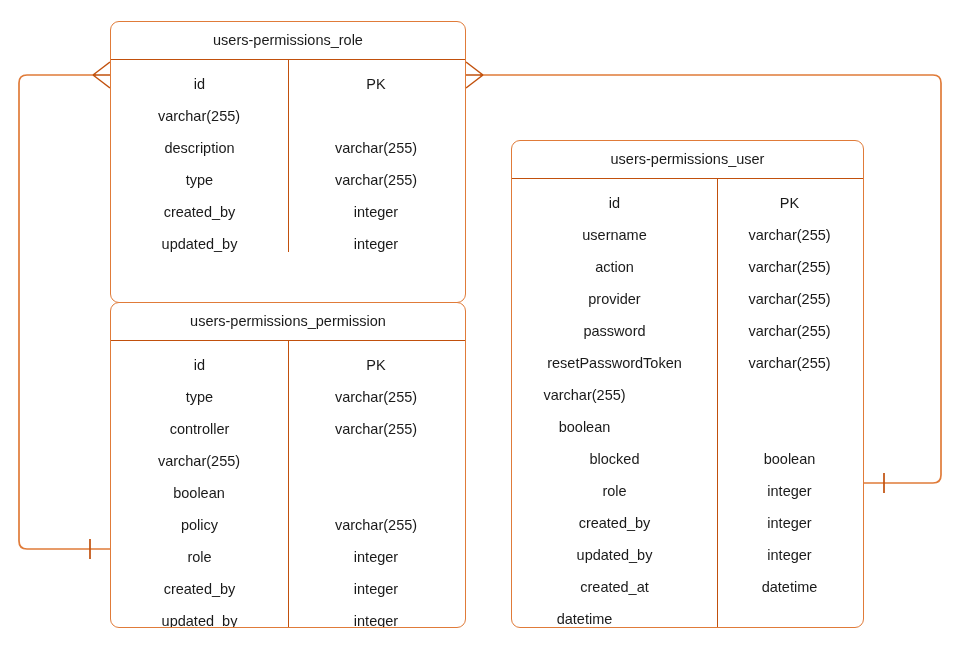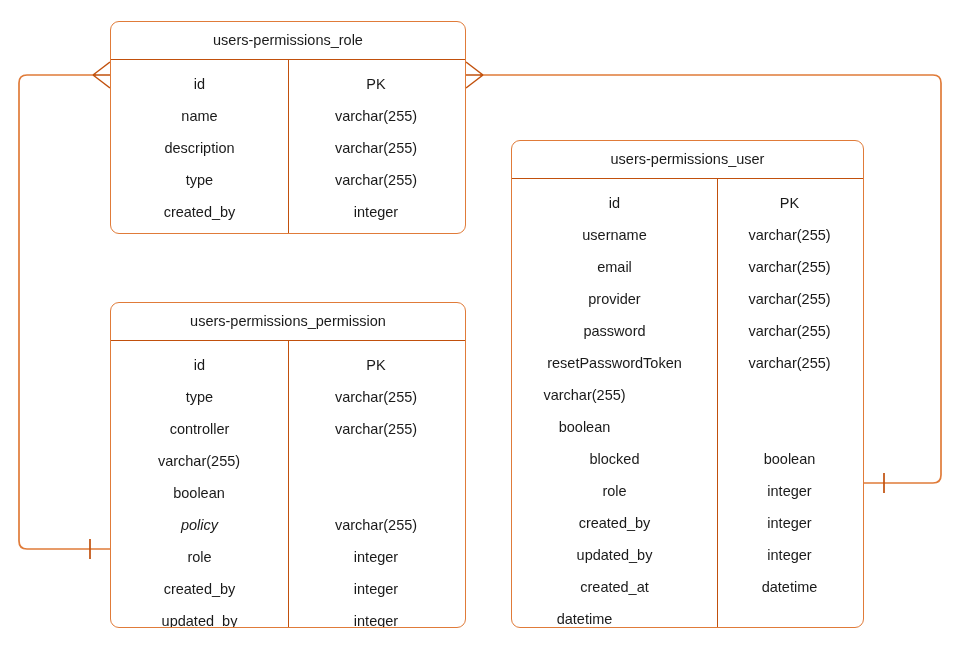--- a/index.html
+++ b/index.html
@@ -106,31 +106,30 @@
       <g fill="none" stroke="#c1500c" stroke-width="1.5">
         <path d="M 466 62 L 483 75"></path>
         <path d="M 466 75 L 483 75"></path>
         <path d="M 466 88 L 483 75"></path>
       </g>
 
       <path d="M 884 473 L 884 493" stroke="#c1500c" stroke-width="1.7" fill="none"></path>
     </g>
   </svg>
 
-  <div class="entity" id="entity-role" style="left: 110px; top: 21px; width: 356px; height: 213px;">
+  <div class="entity" id="entity-role" style="left: 110px; top: 21px; width: 356px; height: 282px;">
     <div class="entity-title">users-permissions_role</div>
     <div class="entity-body">
       <div class="col-divider" style="left: 177px;"></div>
       <div class="rows">
           <div class="row">
             <div class="cell cell-name" style="width: 177px;">id</div>
             <div class="cell cell-type" style="width: 176px;">PK</div>
           </div>
           <div class="row">
-            <div class="cell cell-name" style="width: 177px;">name</div>
             <div class="cell cell-type" style="width: 176px;">varchar(255)</div>
           </div>
           <div class="row">
             <div class="cell cell-name" style="width: 177px;">description</div>
             <div class="cell cell-type" style="width: 176px;">varchar(255)</div>
           </div>
           <div class="row">
             <div class="cell cell-name" style="width: 177px;">type</div>
             <div class="cell cell-type" style="width: 176px;">varchar(255)</div>
           </div>
@@ -163,21 +162,21 @@
             <div class="cell cell-name" style="width: 177px;">controller</div>
             <div class="cell cell-type" style="width: 176px;">varchar(255)</div>
           </div>
           <div class="row">
             <div class="cell cell-type" style="width: 176px;">varchar(255)</div>
           </div>
           <div class="row">
             <div class="cell cell-type" style="width: 176px;">boolean</div>
           </div>
           <div class="row">
-            <div class="cell cell-name" style="width: 177px; font-style: italic;">policy</div>
+            <div class="cell cell-name" style="width: 177px;">policy</div>
             <div class="cell cell-type" style="width: 176px;">varchar(255)</div>
           </div>
           <div class="row">
             <div class="cell cell-name" style="width: 177px;">role</div>
             <div class="cell cell-type" style="width: 176px;">integer</div>
           </div>
           <div class="row">
             <div class="cell cell-name" style="width: 177px;">created_by</div>
             <div class="cell cell-type" style="width: 176px;">integer</div>
           </div>
@@ -196,21 +195,21 @@
       <div class="rows">
           <div class="row">
             <div class="cell cell-name" style="width: 205px;">id</div>
             <div class="cell cell-type" style="width: 145px;">PK</div>
           </div>
           <div class="row">
             <div class="cell cell-name" style="width: 205px;">username</div>
             <div class="cell cell-type" style="width: 145px;">varchar(255)</div>
           </div>
           <div class="row">
-            <div class="cell cell-name" style="width: 205px;">email</div>
+            <div class="cell cell-name" style="width: 205px;">action</div>
             <div class="cell cell-type" style="width: 145px;">varchar(255)</div>
           </div>
           <div class="row">
             <div class="cell cell-name" style="width: 205px;">provider</div>
             <div class="cell cell-type" style="width: 145px;">varchar(255)</div>
           </div>
           <div class="row">
             <div class="cell cell-name" style="width: 205px;">password</div>
             <div class="cell cell-type" style="width: 145px;">varchar(255)</div>
           </div>

